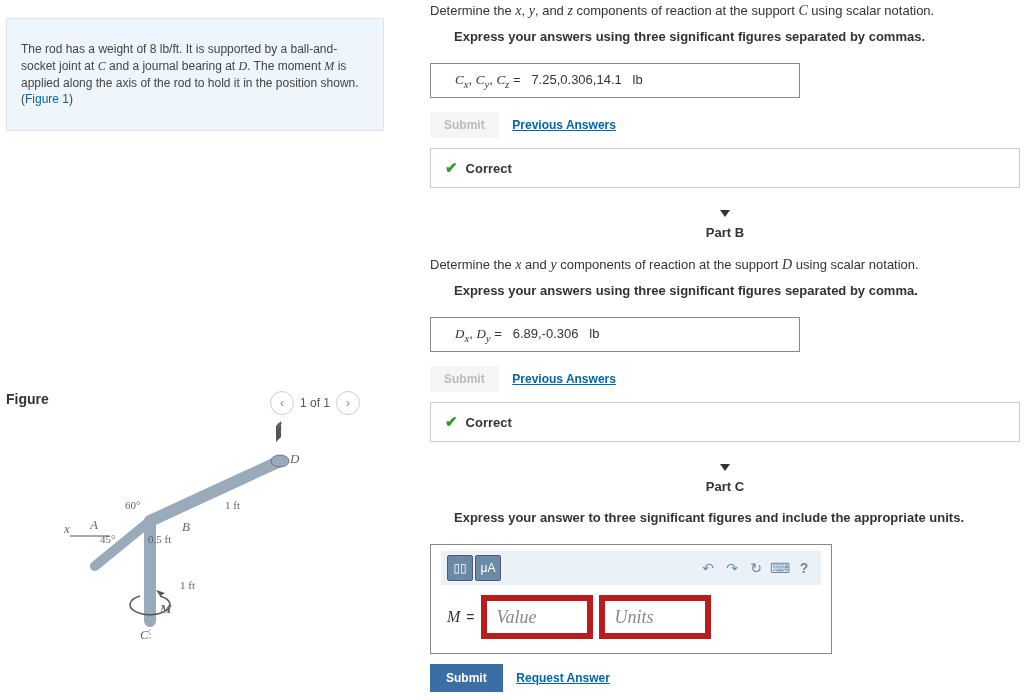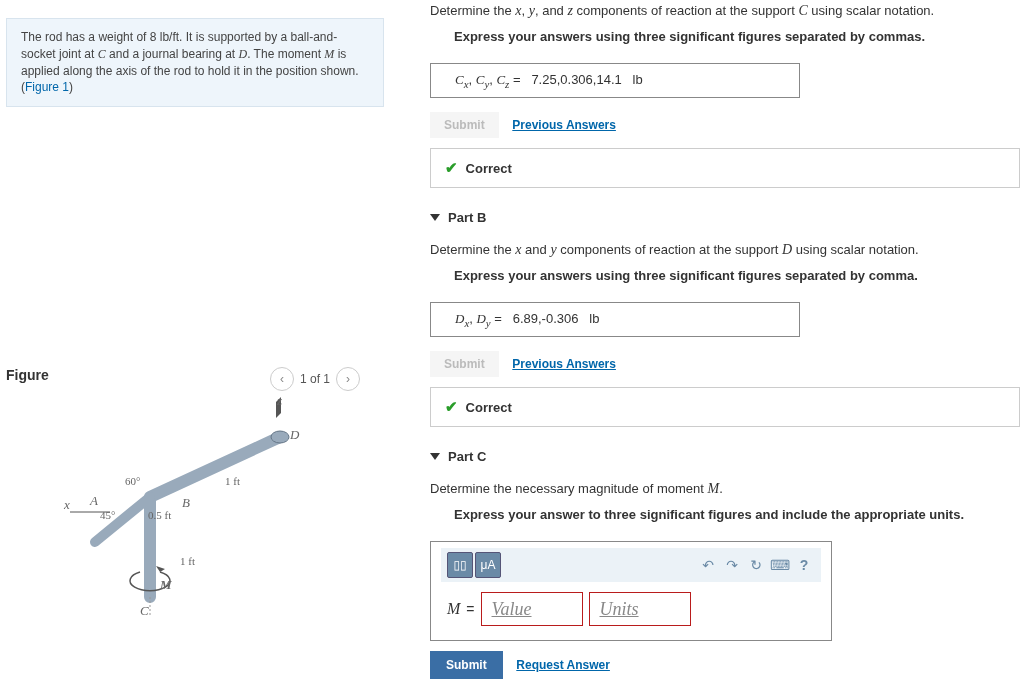--- a/index.html
+++ b/index.html
@@ -21,21 +21,21 @@
     padding: 0;
     flex-shrink: 0;
   }
   .right-col {
     flex: 1;
     padding: 0 20px 0 40px;
   }
   .problem-box {
     background: #eef5fb;
     border: 1px solid #d8e4ee;
-    padding: 10px 14px;
+    padding: 22px 14px;
     margin: 18px 6px 10px 6px;
     font-size: 12px;
     line-height: 1.4;
     color: #444;
   }
   .problem-box .fake-link { color: #0066aa; }
   .italic { font-style: italic; font-family: "Times New Roman", serif; }
   .label-figure {
     font-weight: bold;
     font-size: 14px;
@@ -116,20 +116,21 @@
     color: #2a9d2a;
     font-size: 15px;
   }
   .part-header {
     display: flex;
     align-items: center;
     gap: 8px;
     font-weight: bold;
     font-size: 13px;
     margin: 16px 0 14px 0;
+    flex-direction: column;
   }
   .caret-down {
     width: 0; height: 0;
     border-left: 5px solid transparent;
     border-right: 5px solid transparent;
     border-top: 7px solid #333;
   }
   .toolbar-box {
     border: 1px solid #888;
     width: 380px;
@@ -154,28 +155,27 @@
     font-size: 12px;
     border: 1px solid #557; border-radius: 2px;
   }
   .tb-plain {
     width: 22px; height: 22px;
     display: flex; align-items: center; justify-content: center;
     color: #6a8aa6; font-size: 14px;
   }
   .input-row { display:flex; align-items:center; gap:6px; font-size:14px; margin-left:6px;}
   .value-input, .units-input {
-    border: 1px solid #b91c1c;
+    border: 6px solid #b91c1c;
     padding: 6px 10px;
     font-family: "Times New Roman", serif;
     font-style: italic;
     color: #888;
     font-size: 18px;
     height: 20px;
-    text-decoration: underline;
   }
   .value-input { width: 80px; }
   .units-input { width: 80px; }
   .mvar { font-family: "Times New Roman", serif; font-style: italic; font-size: 16px; }
 </style>
 </head>
 <body>
 
 <div class="layout">
   <div class="left-col">
@@ -255,23 +255,20 @@
     <div class="feedback-correct">
       <span class="check">✔</span>
       <span>Correct</span>
     </div>
 
     
     <div class="part-header">
       <span class="caret-down"></span>
       <span>Part C</span>
     </div>
-    <p class="question-text">
-      <span>Determine the necessary magnitude of moment </span><span class="italic">M</span><span>.</span>
-    </p>
     <p class="question-text bold-line">Express your answer to three significant figures and include the appropriate units.</p>
 
     <div class="toolbar-box">
       <div class="toolbar-row">
         <span class="tb-group">
           <span class="tb-btn">▯▯</span>
           <span class="tb-btn">μA</span>
         </span>
         <span class="tb-group">
           <span class="tb-plain">↶</span>

